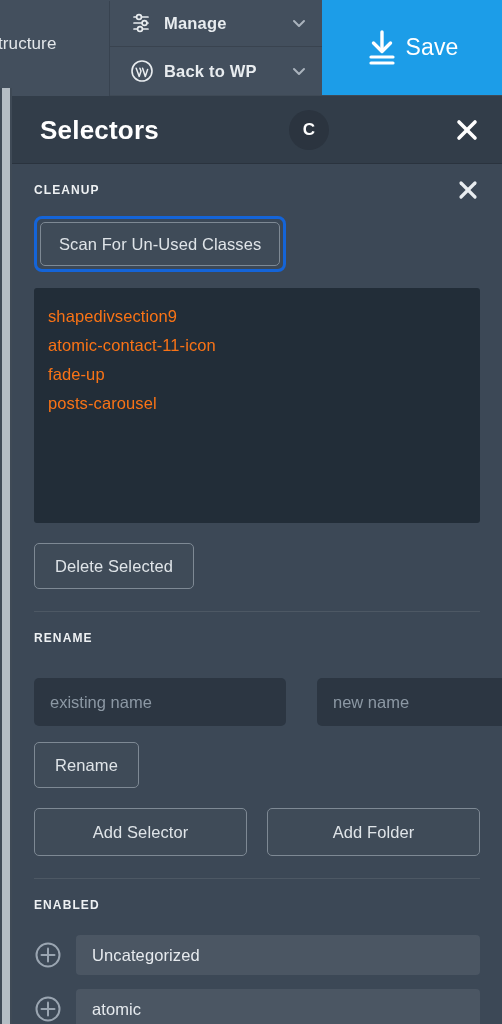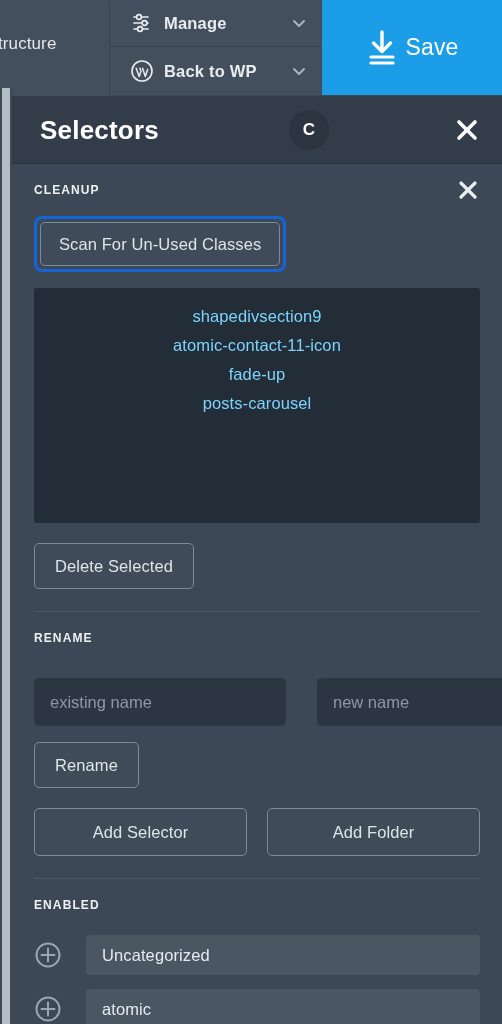--- a/index.html
+++ b/index.html
@@ -231,26 +231,25 @@
   .class-list {
     margin-top: 16px;
     height: 235px;
     background: #222d38;
     border-radius: 3px;
     padding: 14px 14px 0 14px;
     overflow: hidden;
   }
   .class-item {
     font-size: 16.5px;
-    color: #7dd3fc;
+    color: #f97316;
     line-height: 29px;
     letter-spacing: .1px;
     cursor: pointer;
     white-space: nowrap;
-    text-align: center;
   }
 
   .delete-btn {
     margin-top: 20px;
     height: 46px;
     padding: 7px 20px;
   }
 
   .divider {
     height: 1px;
@@ -289,21 +288,21 @@
   }
   .addrow .obtn {
     flex: 1 1 0;
     height: 48px;
   }
 
   .enabled-list { margin-top: 4px; }
   .enabled-row {
     display: flex;
     align-items: center;
-    gap: 24px;
+    gap: 14px;
     margin-bottom: 14px;
   }
   .plus-icon {
     width: 28px; height: 28px;
     flex: 0 0 auto;
     cursor: pointer;
   }
   .folder-chip {
     flex: 1 1 auto;
     height: 40px;

